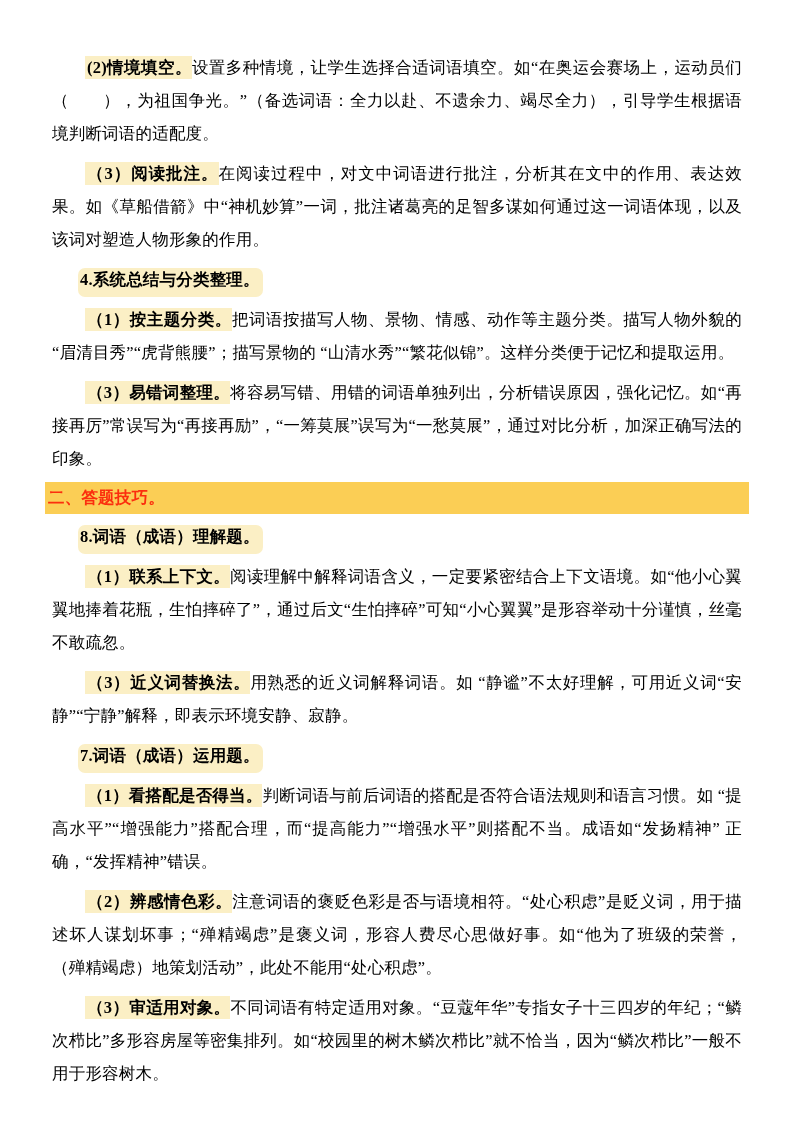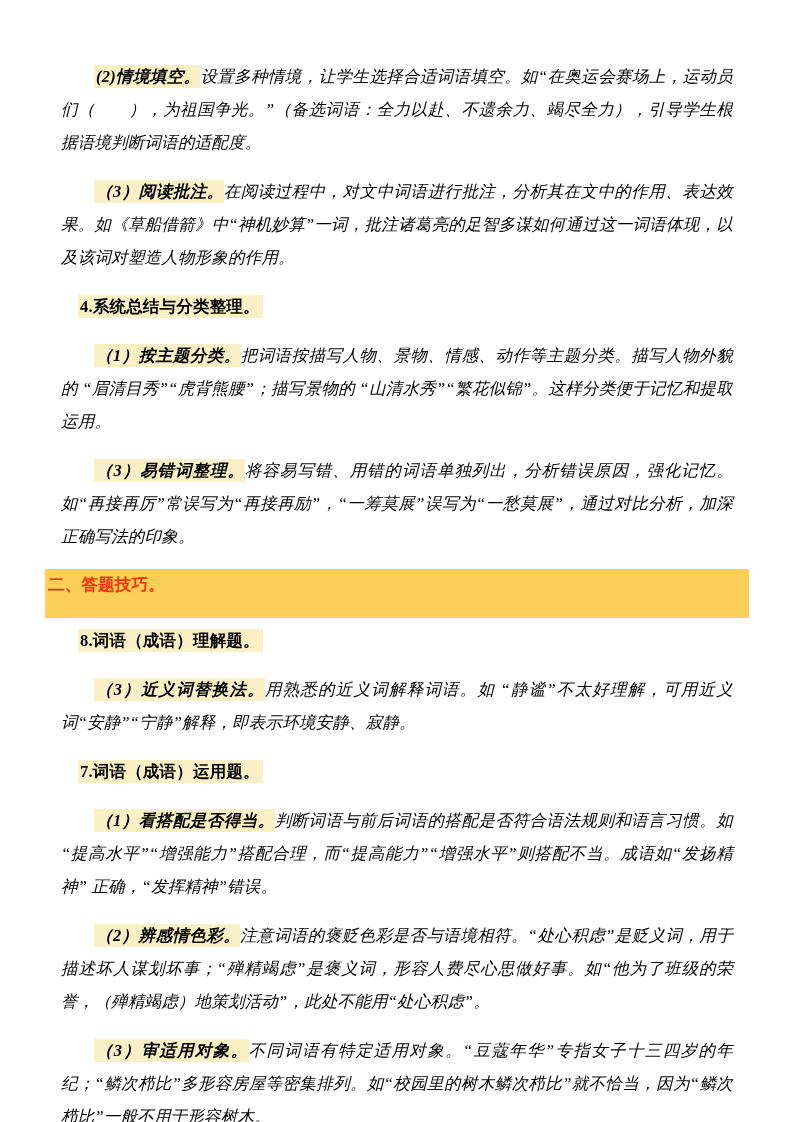--- a/index.html
+++ b/index.html
@@ -23,59 +23,60 @@
     box-sizing: border-box;
     width: 100%;
     padding: 44px 44px 0 45px;
     font-size: 16.5px;
     line-height: 33px;
     color: var(--body-color, #000000);
     text-align: justify;
     letter-spacing: 0.2px;
   }
   .para {
-    margin: 16px;
+    margin: 7px;
     text-indent: 33px;
-    font-style: italic;
   }
   .head {
     font-weight: bold;
     background: var(--highlight-bg, #fcefc5);
     padding: 2px 0 2px 2px;
   }
   .subhead-wrap {
     margin: 0;
     text-indent: 33px;
   }
   .subhead {
     font-weight: bold;
     background: var(--highlight-bg, #fcefc5);
-    padding: 2px 3px 2px 2px;
+    padding: 2px 3px 8px 2px;
+    border-radius: 7px;
   }
   .banner {
     background: var(--banner-bg, #fbce55);
     color: var(--banner-color, #fb2e0e);
     font-weight: bold;
     line-height: 30px;
-    padding: 1px 0 18px 3px;
+    padding: 1px 0 1px 3px;
     margin: 6px 0;
     text-indent: 0;
   }
 </style>
 </head>
 <body>
 
 <div class="page">
   <div class="doc" id="doc">
       <p class="para"><span class="head">(2)情境填空。</span><span>设置多种情境，让学生选择合适词语填空。如“在奥运会赛场上，运动员们（　　），为祖国争光。”（备选词语：全力以赴、不遗余力、竭尽全力），引导学生根据语境判断词语的适配度。</span></p>
       <p class="para"><span class="head">（3）阅读批注。</span><span>在阅读过程中，对文中词语进行批注，分析其在文中的作用、表达效果。如《草船借箭》中“神机妙算”一词，批注诸葛亮的足智多谋如何通过这一词语体现，以及该词对塑造人物形象的作用。</span></p>
       <p class="subhead-wrap"><span class="subhead">4.系统总结与分类整理。</span></p>
       <p class="para"><span class="head">（1）按主题分类。</span><span>把词语按描写人物、景物、情感、动作等主题分类。描写人物外貌的 “眉清目秀”“虎背熊腰”；描写景物的 “山清水秀”“繁花似锦”。这样分类便于记忆和提取运用。</span></p>
       <p class="para"><span class="head">（3）易错词整理。</span><span>将容易写错、用错的词语单独列出，分析错误原因，强化记忆。如“再接再厉”常误写为“再接再励”，“一筹莫展”误写为“一愁莫展”，通过对比分析，加深正确写法的印象。</span></p>
       <div class="banner">二、答题技巧。</div>
       <p class="subhead-wrap"><span class="subhead">8.词语（成语）理解题。</span></p>
+      <p class="para"><span class="head">（1）联系上下文。</span><span>阅读理解中解释词语含义，一定要紧密结合上下文语境。如“他小心翼翼地捧着花瓶，生怕摔碎了”，通过后文“生怕摔碎”可知“小心翼翼”是形容举动十分谨慎，丝毫不敢疏忽。</span></p>
       <p class="para"><span class="head">（3）近义词替换法。</span><span>用熟悉的近义词解释词语。如 “静谧”不太好理解，可用近义词“安静”“宁静”解释，即表示环境安静、寂静。</span></p>
       <p class="subhead-wrap"><span class="subhead">7.词语（成语）运用题。</span></p>
       <p class="para"><span class="head">（1）看搭配是否得当。</span><span>判断词语与前后词语的搭配是否符合语法规则和语言习惯。如 “提高水平”“增强能力”搭配合理，而“提高能力”“增强水平”则搭配不当。成语如“发扬精神” 正确，“发挥精神”错误。</span></p>
       <p class="para"><span class="head">（2）辨感情色彩。</span><span>注意词语的褒贬色彩是否与语境相符。“处心积虑”是贬义词，用于描述坏人谋划坏事；“殚精竭虑”是褒义词，形容人费尽心思做好事。如“他为了班级的荣誉，（殚精竭虑）地策划活动”，此处不能用“处心积虑”。</span></p>
       <p class="para"><span class="head">（3）审适用对象。</span><span>不同词语有特定适用对象。“豆蔻年华”专指女子十三四岁的年纪；“鳞次栉比”多形容房屋等密集排列。如“校园里的树木鳞次栉比”就不恰当，因为“鳞次栉比”一般不用于形容树木。</span></p>
     </div>
 </div>
 
 </body></html>

